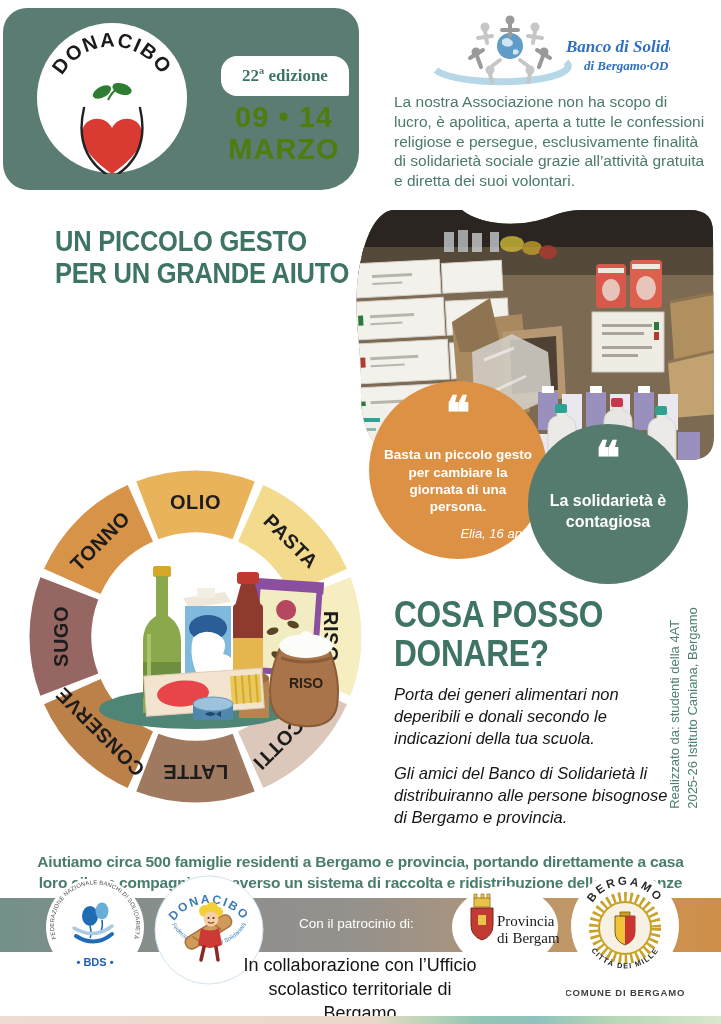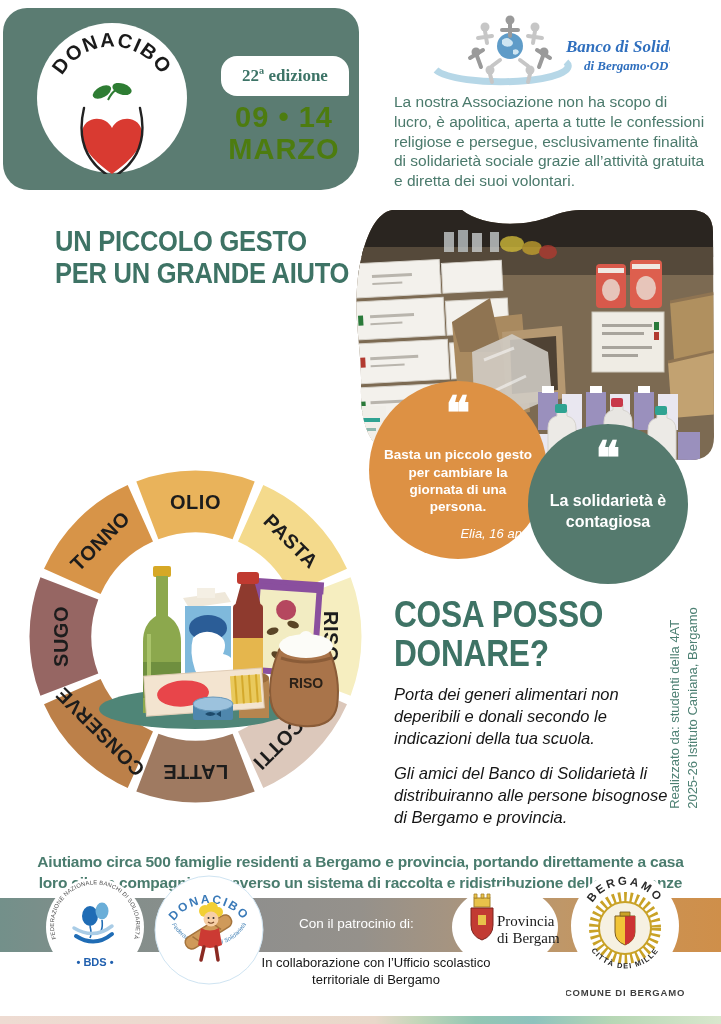--- a/index.html
+++ b/index.html
@@ -52,21 +52,21 @@
            white-space:nowrap;text-align:left;color:#4d8073;font-size:13px;font-weight:500;
            line-height:1.35;}
 
   
   .mission{left:28px;top:851px;width:665px;text-align:center;color:#4a7c6e;font-weight:bold;
            font-size:15.5px;line-height:1.37;letter-spacing:-.2px;}
   .band{left:0;top:898px;width:721px;height:54px;
         background:linear-gradient(90deg,#73908a 0%,#7f8e8a 10%,#8f8f8d 35%,#95918b 50%,
                    #a59481 62%,#bf9768 78%,#cc9150 92%,#cf8f4a 100%);}
   .patronage{left:287px;top:916px;color:#fff;font-weight:normal;font-size:13.5px;margin-left:12px;}
-  .collab{left:248px;top:954px;width:256px;text-align:center;font-size:13px;line-height:1.32;
+  .collab{left:232px;top:954px;width:256px;text-align:center;font-size:18px;line-height:1.32;
           color:#151515;}
   .strip{left:0;top:1016px;width:721px;height:8px;
          background:linear-gradient(90deg,#eedbd2 0%,#e9d8ca 52%,#c3d6b9 58%,#93c6b3 66%,
                     #8ec2bd 74%,#b7d7b5 85%,#d9e7cd 100%);}
 
   .logo-bds{left:46px;top:878px;width:98px;height:98px;}
   .logo-donacibo-s{left:154px;top:875px;width:110px;height:110px;}
   .logo-provincia{left:451px;top:886px;width:108px;height:82px;}
   .logo-comune{left:566px;top:872px;width:118px;height:130px;}
 </style>

